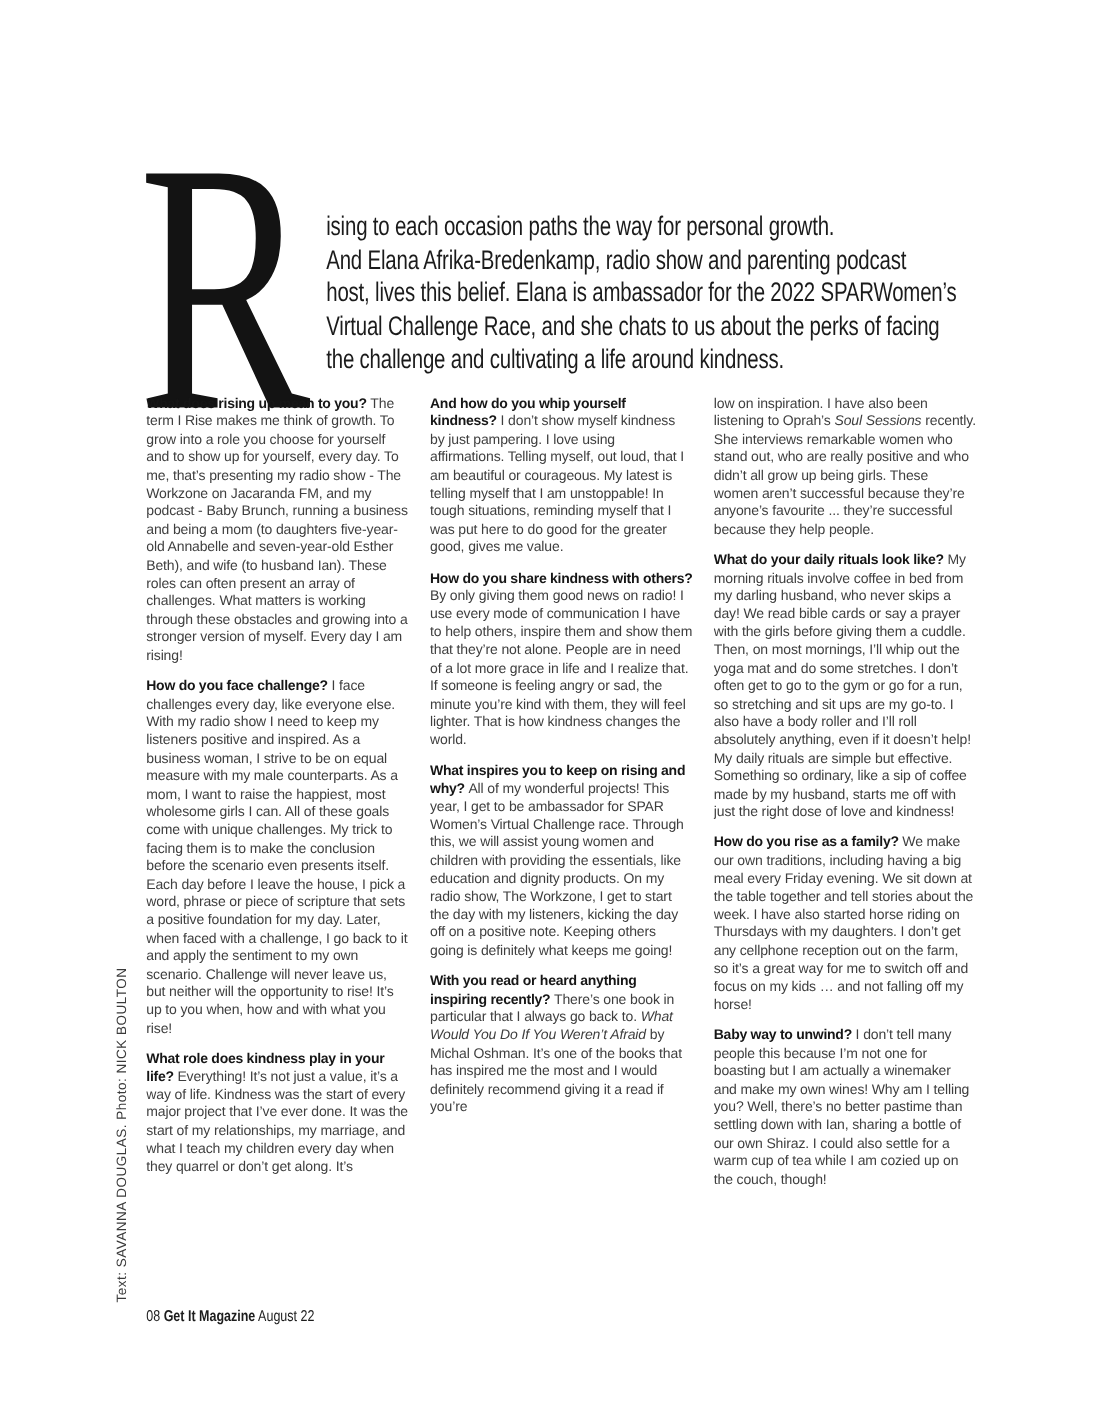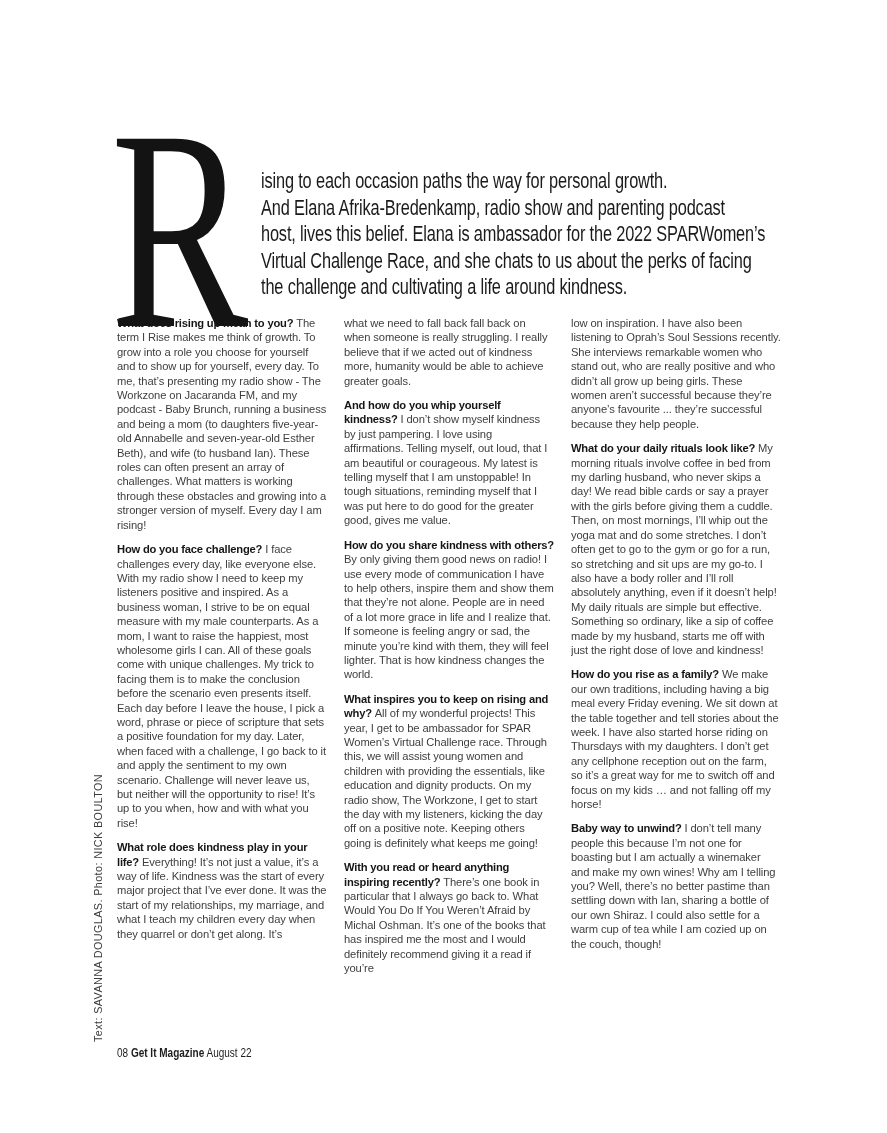--- a/index.html
+++ b/index.html
@@ -32,21 +32,21 @@
   }
   .col{width:210px;min-width:210px;overflow:hidden;}
   .col p.qa{
     margin:0 0 10px 0;
     font-size:11.2px;line-height:14.4px;letter-spacing:-0.1px;
     color:#3e3e3e;text-align:left;
   }
   .col p.qa strong{
     color:#161616;font-weight:bold;letter-spacing:-0.2px;
   }
-  .col p.qa .em{}
+  .col p.qa .em{font-style:italic;}
   
   .credit{
     position:absolute;left:92px;top:1042px;
     transform:rotate(-90deg);transform-origin:0 0;
     font-size:10.8px;letter-spacing:0.4px;color:#3a3a3a;
     white-space:nowrap;
   }
   
   .footer{
     position:absolute;left:117px;top:1046px;
@@ -70,21 +70,20 @@
     <div class="line">the challenge and cultivating a life around kindness.</div>
   </div>
 
   <div class="columns">
     <div class="col">
         <p class="qa"><strong>What does rising up mean to you? </strong><span>The term I Rise makes me think of growth. To grow into a role you choose for yourself and to show up for yourself, every day. To me, that’s presenting my radio show - The Workzone on Jacaranda FM, and my podcast - Baby Brunch, running a business and being a mom (to daughters five-year-old Annabelle and seven-year-old Esther Beth), and wife (to husband Ian). These roles can often present an array of challenges. What matters is working through these obstacles and growing into a stronger version of myself. Every day I am rising!</span></p>
         <p class="qa"><strong>How do you face challenge? </strong><span>I face challenges every day, like everyone else. With my radio show I need to keep my listeners positive and inspired. As a business woman, I strive to be on equal measure with my male counterparts. As a mom, I want to raise the happiest, most wholesome girls I can. All of these goals come with unique challenges. My trick to facing them is to make the conclusion before the scenario even presents itself. Each day before I leave the house, I pick a word, phrase or piece of scripture that sets a positive foundation for my day. Later, when faced with a challenge, I go back to it and apply the sentiment to my own scenario. Challenge will never leave us, but neither will the opportunity to rise! It’s up to you when, how and with what you rise!</span></p>
         <p class="qa"><strong>What role does kindness play in your life? </strong><span>Everything! It’s not just a value, it’s a way of life. Kindness was the start of every major project that I’ve ever done. It was the start of my relationships, my marriage, and what I teach my children every day when they quarrel or don’t get along. It’s</span></p>
       </div>
     <div class="col">
-        <p class="qa"><span>what we need to fall back fall back on when someone is really struggling. I really believe that if we acted out of kindness more, humanity would be able to achieve greater goals.</span></p>
         <p class="qa"><strong>And how do you whip yourself kindness? </strong><span>I don’t show myself kindness by just pampering. I love using affirmations. Telling myself, out loud, that I am beautiful or courageous. My latest is telling myself that I am unstoppable! In tough situations, reminding myself that I was put here to do good for the greater good, gives me value.</span></p>
         <p class="qa"><strong>How do you share kindness with others? </strong><span>By only giving them good news on radio! I use every mode of communication I have to help others, inspire them and show them that they’re not alone. People are in need of a lot more grace in life and I realize that. If someone is feeling angry or sad, the minute you’re kind with them, they will feel lighter. That is how kindness changes the world.</span></p>
         <p class="qa"><strong>What inspires you to keep on rising and why? </strong><span>All of my wonderful projects! This year, I get to be ambassador for SPAR Women’s Virtual Challenge race. Through this, we will assist young women and children with providing the essentials, like education and dignity products. On my radio show, The Workzone, I get to start the day with my listeners, kicking the day off on a positive note. Keeping others going is definitely what keeps me going!</span></p>
         <p class="qa"><strong>With you read or heard anything inspiring recently? </strong><span>There’s one book in particular that I always go back to. </span><span class="em">What Would You Do If You Weren’t Afraid</span><span> by Michal Oshman. It’s one of the books that has inspired me the most and I would definitely recommend giving it a read if you’re</span></p>
       </div>
     <div class="col">
         <p class="qa"><span>low on inspiration. I have also been listening to Oprah’s </span><span class="em">Soul Sessions</span><span> recently. She interviews remarkable women who stand out, who are really positive and who didn’t all grow up being girls. These women aren’t successful because they’re anyone’s favourite ... they’re successful because they help people.</span></p>
         <p class="qa"><strong>What do your daily rituals look like? </strong><span>My morning rituals involve coffee in bed from my darling husband, who never skips a day! We read bible cards or say a prayer with the girls before giving them a cuddle. Then, on most mornings, I’ll whip out the yoga mat and do some stretches. I don’t often get to go to the gym or go for a run, so stretching and sit ups are my go-to. I also have a body roller and I’ll roll absolutely anything, even if it doesn’t help! My daily rituals are simple but effective. Something so ordinary, like a sip of coffee made by my husband, starts me off with just the right dose of love and kindness!</span></p>
         <p class="qa"><strong>How do you rise as a family? </strong><span>We make our own traditions, including having a big meal every Friday evening. We sit down at the table together and tell stories about the week. I have also started horse riding on Thursdays with my daughters. I don’t get any cellphone reception out on the farm, so it’s a great way for me to switch off and focus on my kids … and not falling off my horse!</span></p>
         <p class="qa"><strong>Baby way to unwind? </strong><span>I don’t tell many people this because I’m not one for boasting but I am actually a winemaker and make my own wines! Why am I telling you? Well, there’s no better pastime than settling down with Ian, sharing a bottle of our own Shiraz. I could also settle for a warm cup of tea while I am cozied up on the couch, though!</span></p>

